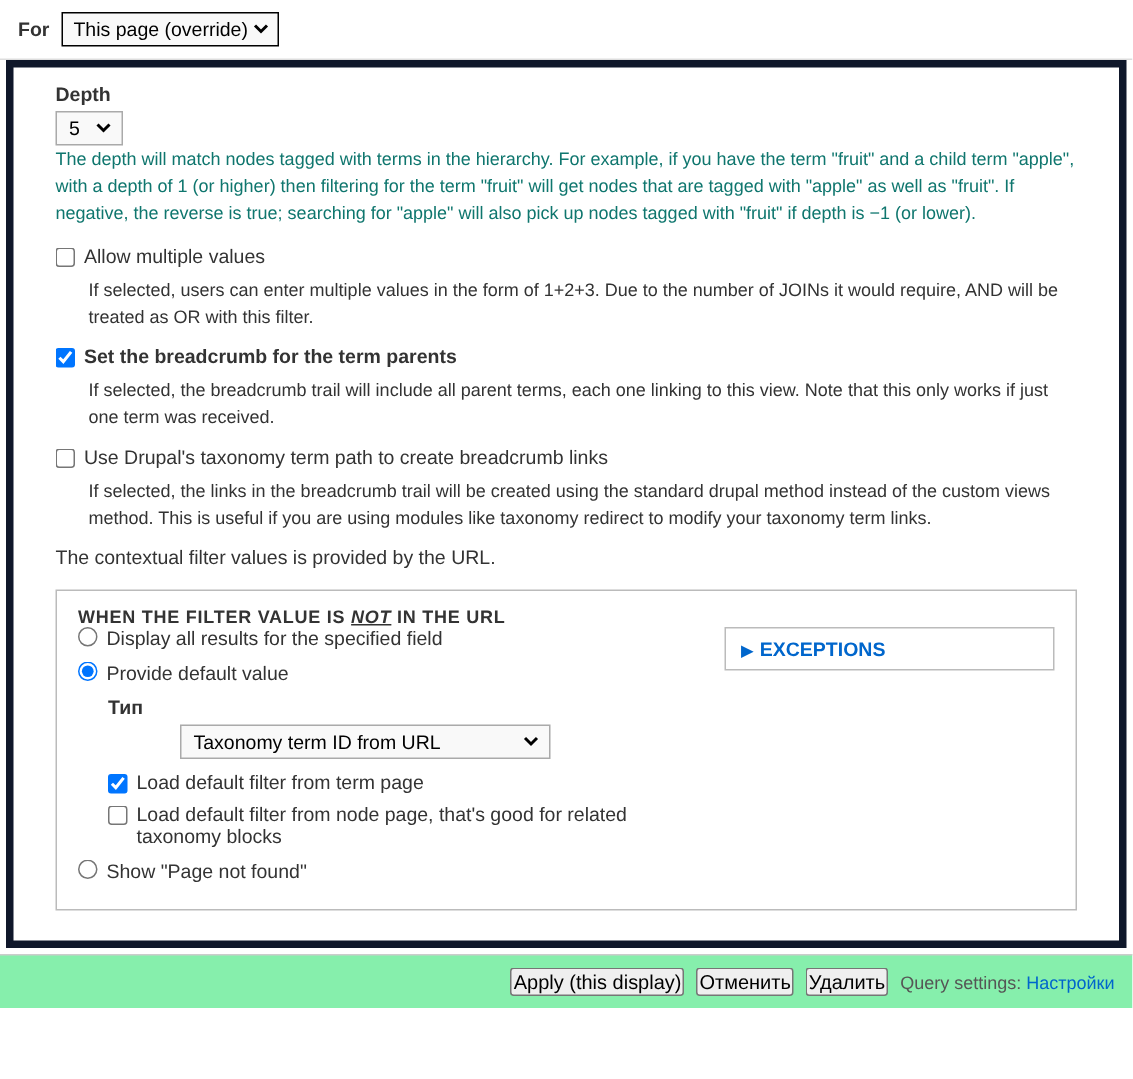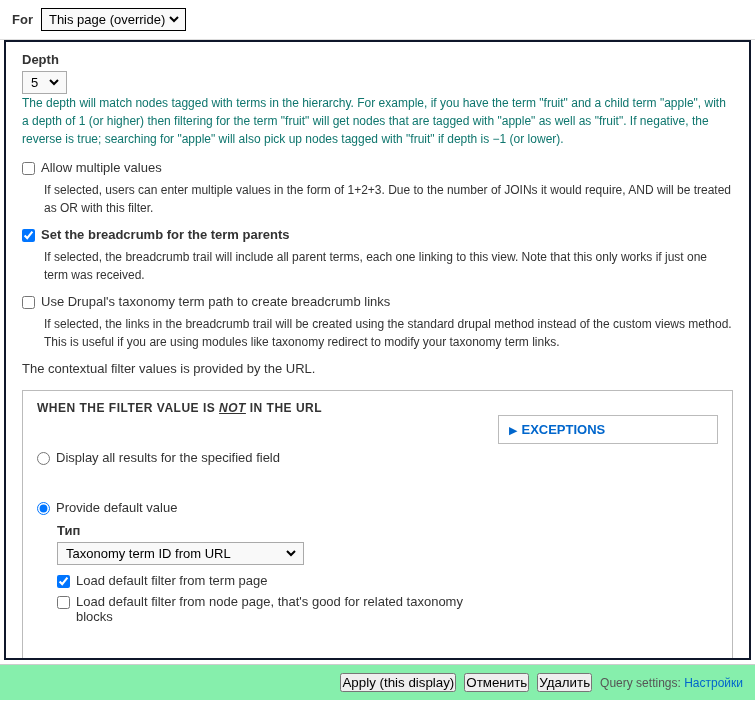--- a/index.html
+++ b/index.html
@@ -42,24 +42,24 @@
       cursor: pointer;
     }
     .select-wrapper select {
       border: none;
       background: transparent;
       font-size: 13px;
       outline: none;
       cursor: pointer;
     }
     .main-content {
-      padding: 10px 16px;
+      padding: 10px 28px;
       overflow-y: auto;
       max-height: 620px;
-      border: 2px solid #0f172a;
+      border: 5px solid #0f172a;
       margin: 0 4px 4px 4px;
       position: relative;
     }
     .depth-section {
       margin-bottom: 10px;
     }
     .depth-label {
       font-weight: bold;
       margin-bottom: 4px;
     }
@@ -128,24 +128,23 @@
       gap: 10px;
     }
     .when-filter-left {
       flex: 1;
     }
     .when-filter-right {
       width: 220px;
     }
     .radio-row {
       display: flex;
-      align-items: flex-end;
+      align-items: flex-start;
       gap: 6px;
       margin-bottom: 8px;
-      margin-top: 35px;
     }
     .radio-row input[type=radio] {
       flex-shrink: 0;
     }
     .radio-label {
       font-size: 13px;
     }
     .type-section {
       margin-left: 20px;
       margin-bottom: 8px;
@@ -155,20 +154,21 @@
       font-weight: bold;
       margin-bottom: 4px;
     }
     .dropdown-select-wrapper {
       display: inline-flex;
       align-items: center;
       border: 1px solid #aaa;
       background: #f9f9f9;
       padding: 2px 4px;
       margin-bottom: 8px;
+      margin-left: 48px;
     }
     .dropdown-select-wrapper select {
       border: none;
       background: transparent;
       font-size: 13px;
       outline: none;
       min-width: 160px;
     }
     .exceptions-box {
       border: 1px solid #bbb;

